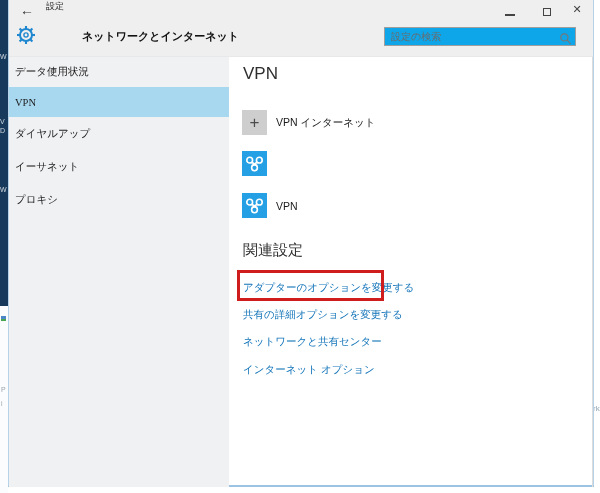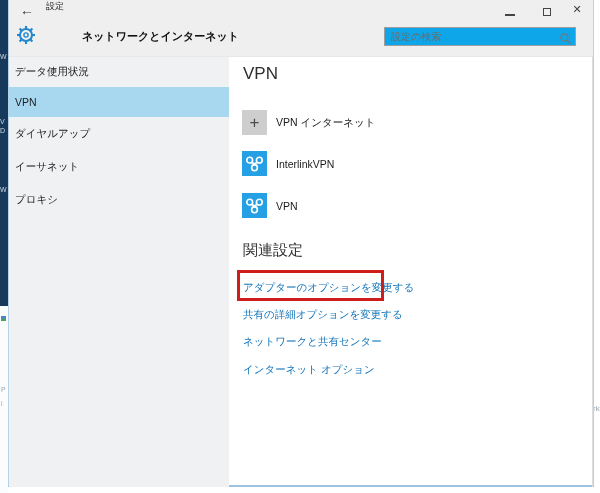--- a/index.html
+++ b/index.html
@@ -38,21 +38,21 @@
   #page-title { left:34px; top:29px; font-size:11px; font-weight:bold; color:#111;margin-left:39px; }
   #search-box { left:375px; top:27px; width:192px; height:19px; background:#0ea5e9;
                 border:1px solid #9e9e9e; }
   #search-input { position:absolute; left:0; top:0; width:100%; height:100%; border:none;
                   background:transparent; font-size:10px; color:#444; padding:0 20px 0 6px;
                   font-family:inherit; outline:none; }
   #search-input::placeholder { color:#6b6b6b; opacity:1; }
   #search-icon { position:absolute; right:3px; top:3px; }
 
   
-  #sidebar { left:0; top:57px; width:220px; height:430px; background:#f0f1f3; }
+  #sidebar { left:0; top:57px; width:220px; height:430px; background:#f0f1f3;font-family:Liberation Serif, serif; }
   .side-item { position:absolute; left:0; width:220px; display:flex; align-items:center;
                padding-left:6px; font-size:10.5px; color:#1c1c1c; cursor:default; }
   #side-0 { top:0;   height:30px; }
   #side-1 { top:30px; height:30px; background:#a7d8f0; }
   #side-2 { top:60px; height:33px; }
   #side-3 { top:93px; height:33px; }
   #side-4 { top:126px; height:33px; }
 
   
   #vpn-heading { left:234px; top:64px; font-size:17px; font-weight:400; color:#2e2e2e; line-height:20px; }
@@ -157,21 +157,20 @@
     <svg width="25" height="25" viewBox="0 0 26 26">
       <g stroke="#ffffff" stroke-width="1.7" fill="none">
         <circle cx="8" cy="9.5" r="3"></circle>
         <circle cx="18" cy="9.5" r="3"></circle>
         <circle cx="13" cy="17.5" r="3"></circle>
         <line x1="10.2" y1="11.7" x2="15.9" y2="15.4"></line>
         <line x1="15.8" y1="11.7" x2="10.1" y2="15.4"></line>
       </g>
     </svg>
   </div>
-  <div class="abs row-label" id="vpn-label-0">InterlinkVPN</div>
 
   <div class="abs tile vpn-tile" id="vpn-tile-1">
     <svg width="25" height="25" viewBox="0 0 26 26">
       <g stroke="#ffffff" stroke-width="1.7" fill="none">
         <circle cx="8" cy="9.5" r="3"></circle>
         <circle cx="18" cy="9.5" r="3"></circle>
         <circle cx="13" cy="17.5" r="3"></circle>
         <line x1="10.2" y1="11.7" x2="15.9" y2="15.4"></line>
         <line x1="15.8" y1="11.7" x2="10.1" y2="15.4"></line>
       </g>

